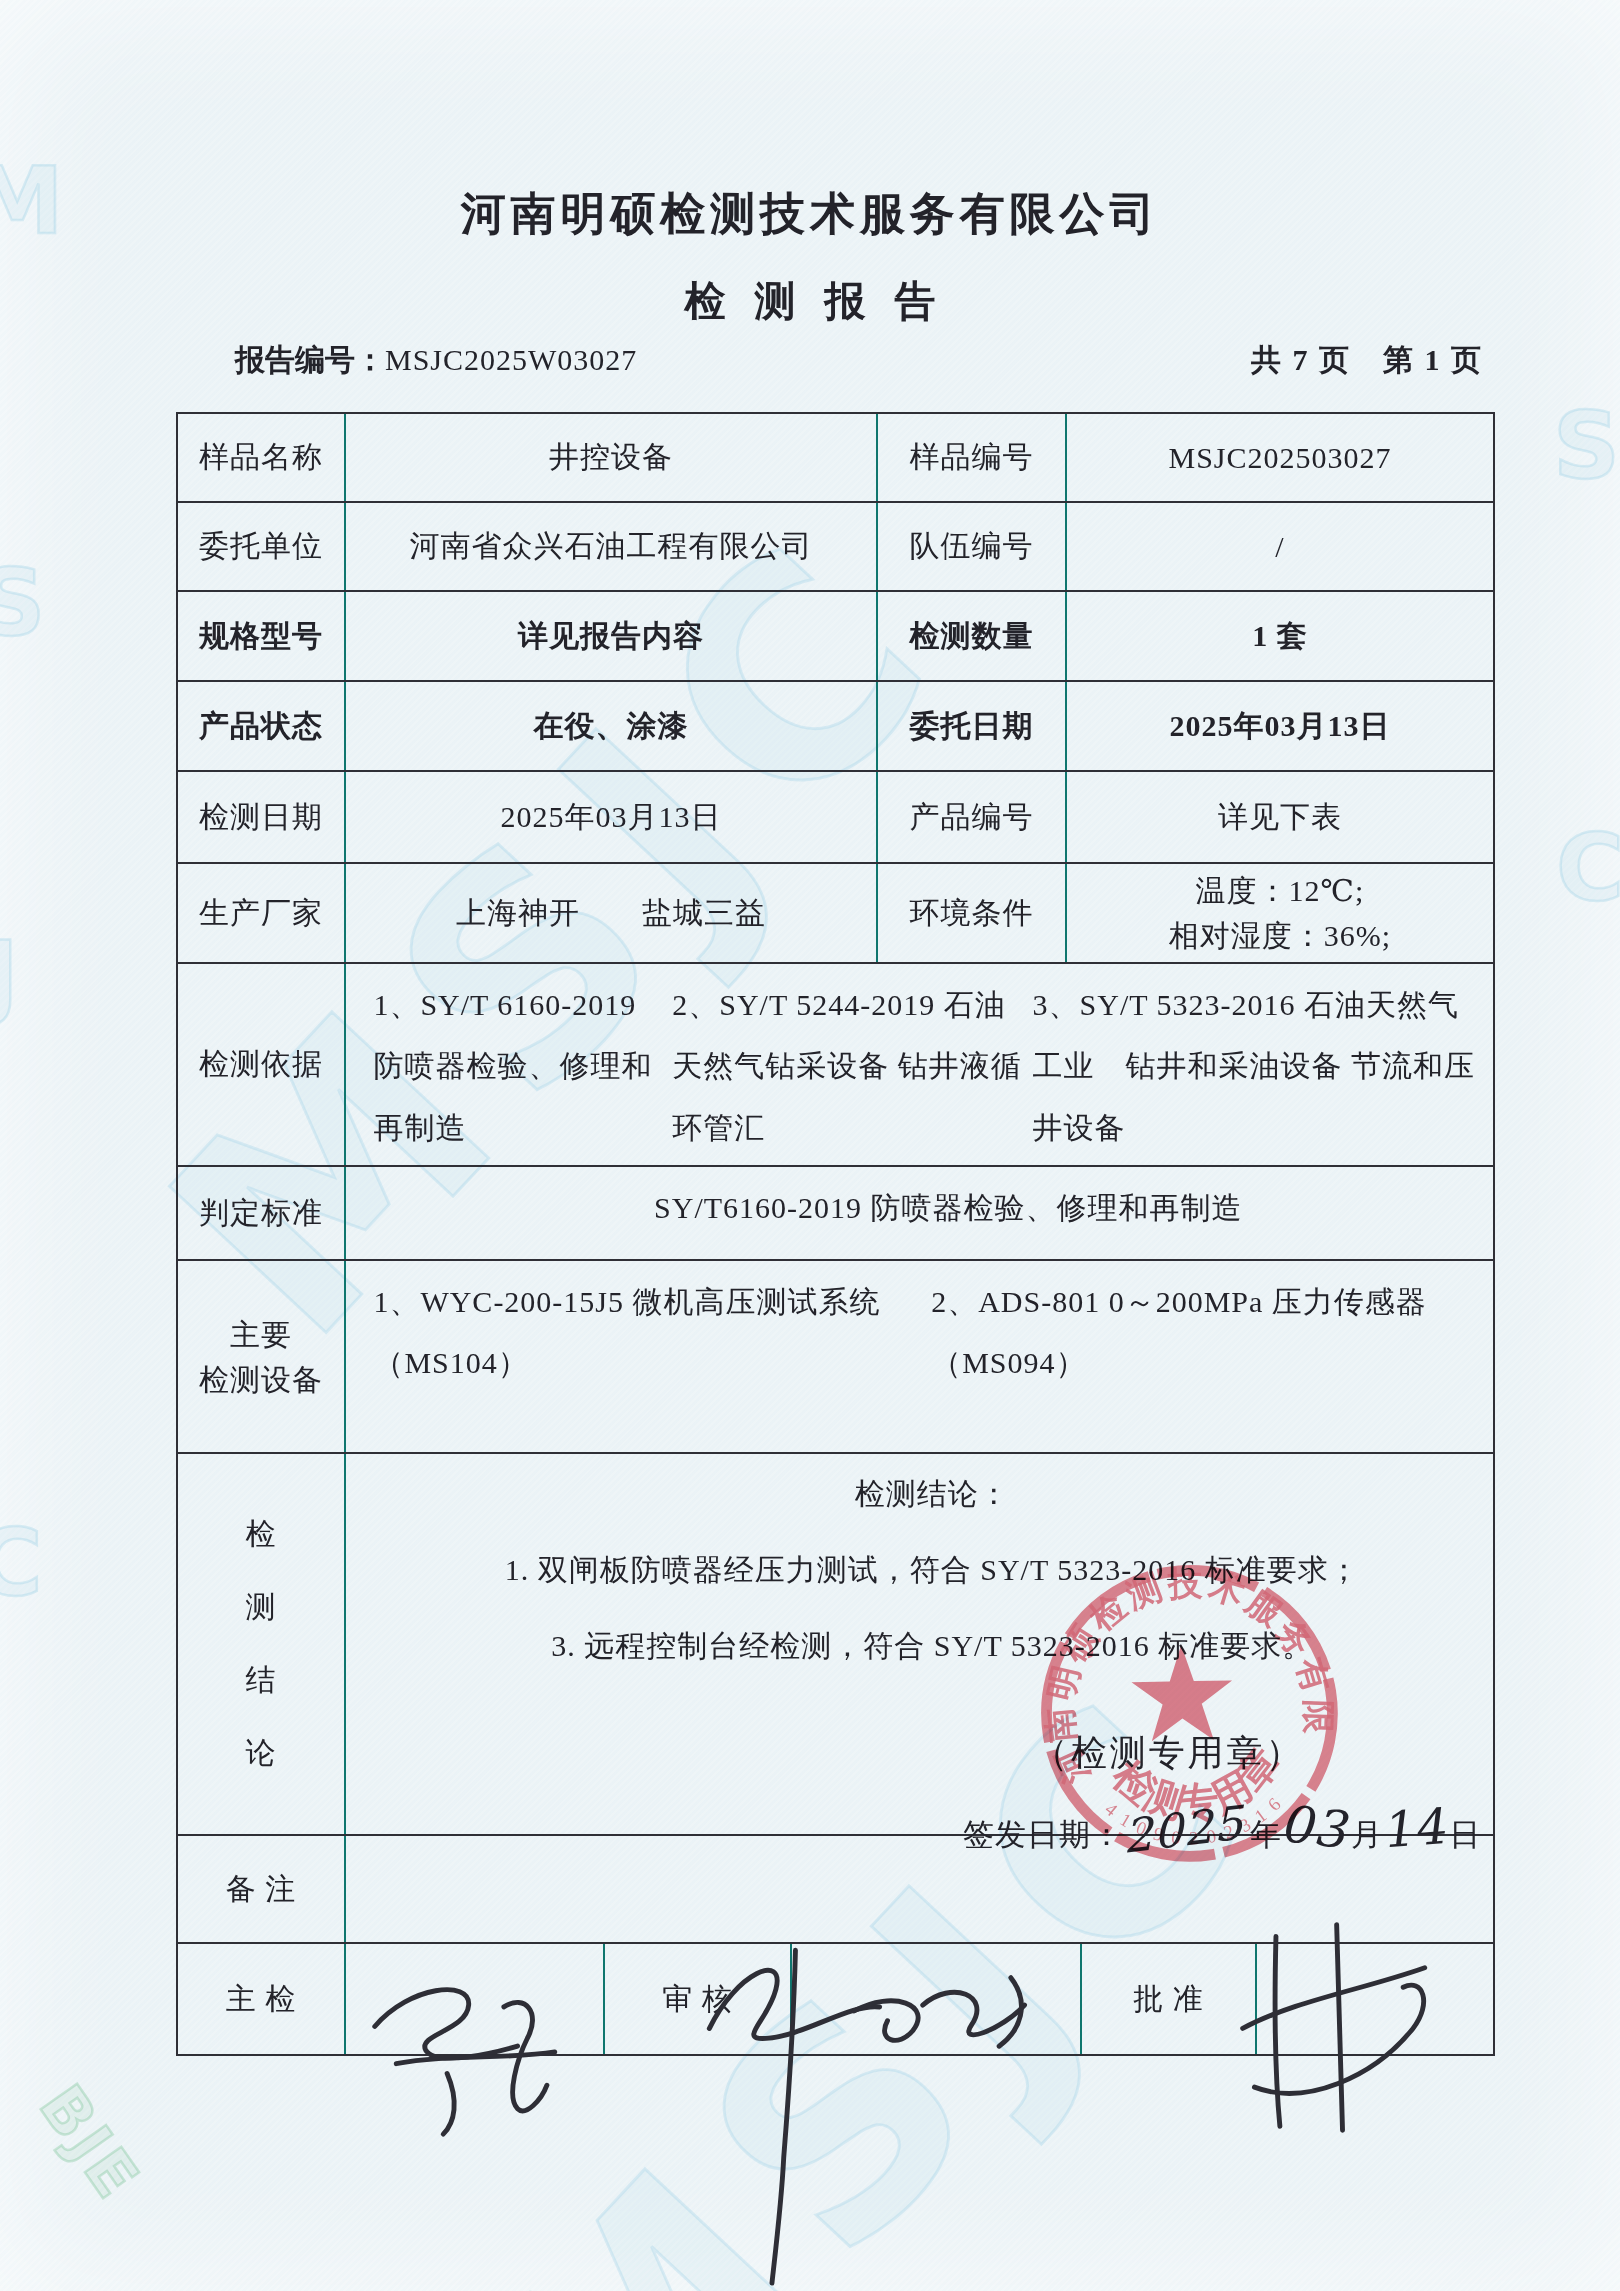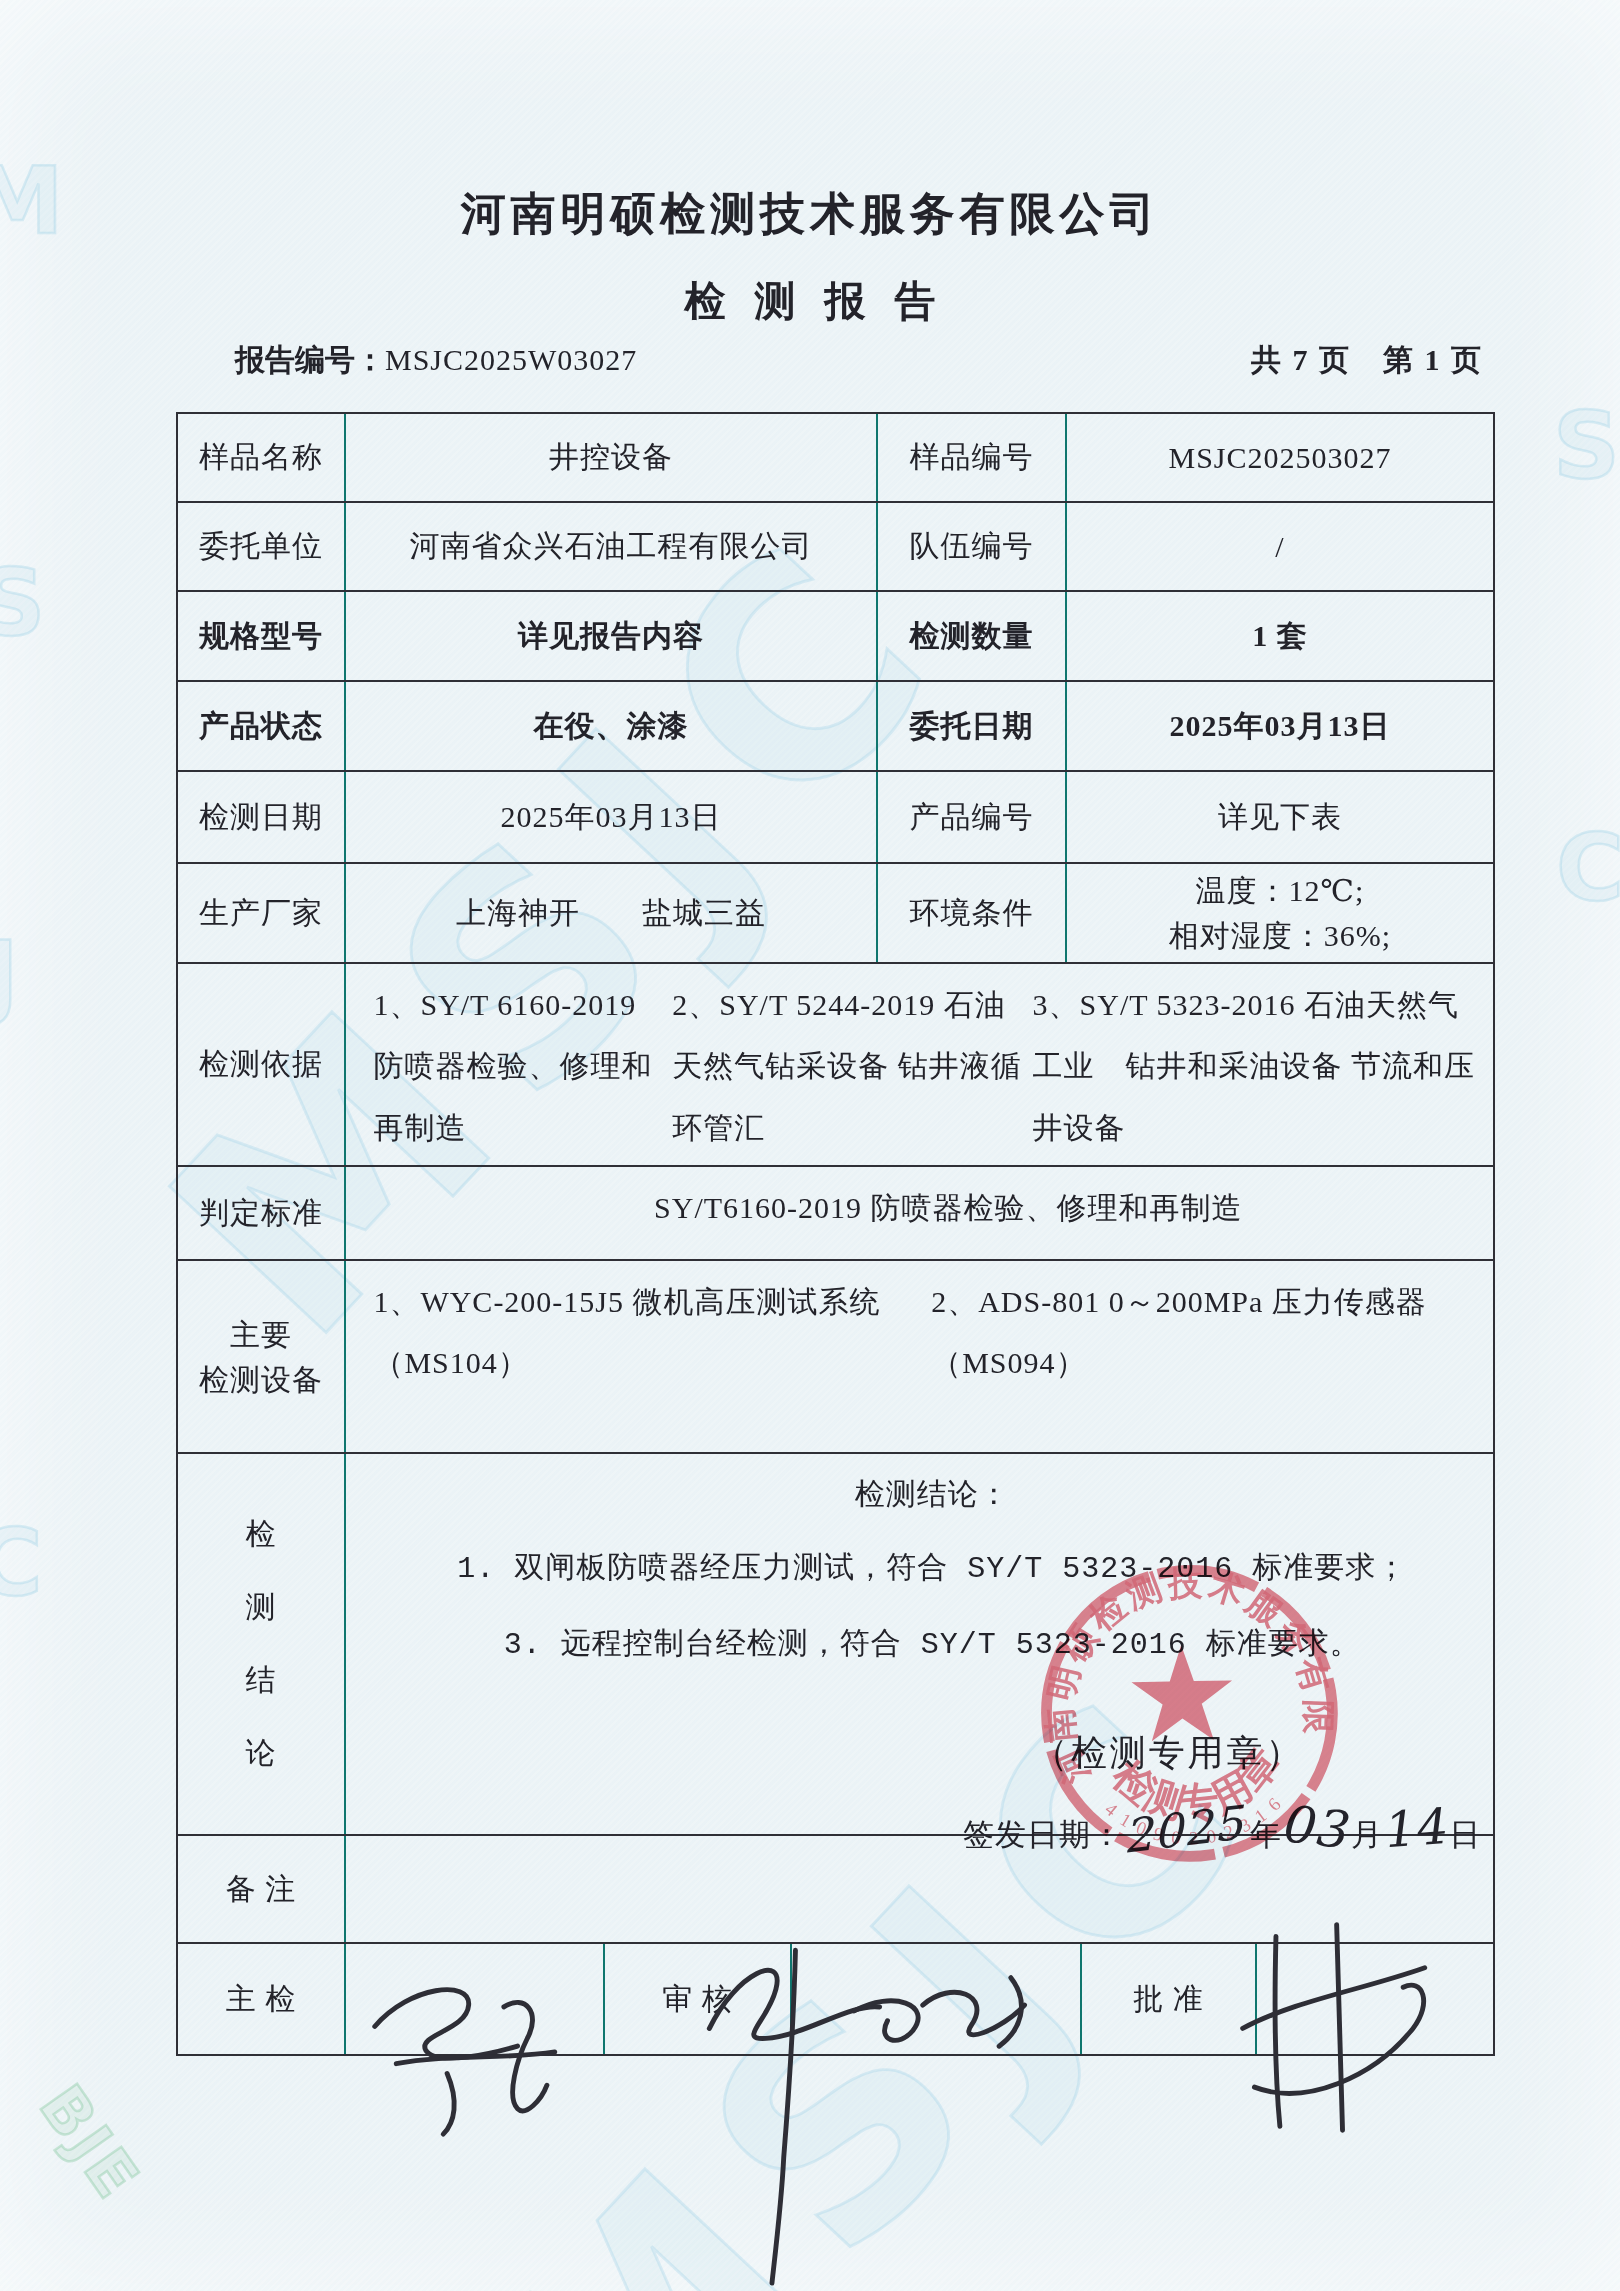--- a/index.html
+++ b/index.html
@@ -53,21 +53,21 @@
   .col{flex-direction:column; line-height:1.5;}
   .content{flex:1; display:flex; flex-direction:row; justify-content:center;
     align-items:flex-start; text-align:left; padding:9.8px 13.7px 9.8px 27.4px; line-height:2.05;}
   .h89{height:87px;} .h90{height:88px;font-weight:bold;} .h92{height:90px;} .h100{height:98px;}
   .h205{height:201px;} .h94{height:92px;gap:44px;} .h195{height:191px;} .h388{height:380px;}
   .h108{height:106px;} .h112{height:110px;}
   .vlabel{flex-direction:column; justify-content:space-evenly; padding:27.4px 0;}
   
   .conc{position:relative; display:block; padding:13.7px 0 0 25.5px; line-height:1.3;}
   .conc .hd{margin-top:5.9px;}
-  .conc .it{margin-top:37px;font-family:Liberation Mono, monospace;}
+  .conc .it{margin-top:37px;}
   .seal-note{position:absolute; left:686px; top:276px; font-size:36px; letter-spacing:2.9px; white-space:nowrap;}
   .issue-line{position:absolute; left:617px; top:341px; font-size:31px; white-space:nowrap;}
   .hand{font-family:"DejaVu Serif",serif; font-style:italic; color:#23232b; display:inline-block;}
   .hand.yr{font-size:46px; transform:rotate(-7deg) skewX(-8deg); margin:0 2px -5.9px 3.9px;}
   .hand.mo{font-size:51px; transform:rotate(7deg); margin:0 0 -7.8px 2px;}
   .hand.dy{font-size:49px; transform:rotate(-4deg); margin:0 0 -7.8px 2px;}
   
   .s-l{width:166px;} .s-1{width:257px;} .s-l2{width:185px;} .s-2{width:288px;} .s-l3{width:173px;} .s-3{flex:1;}
   
   .stamp{position:absolute; left:1028px; top:1552px; width:323px; height:323px;

